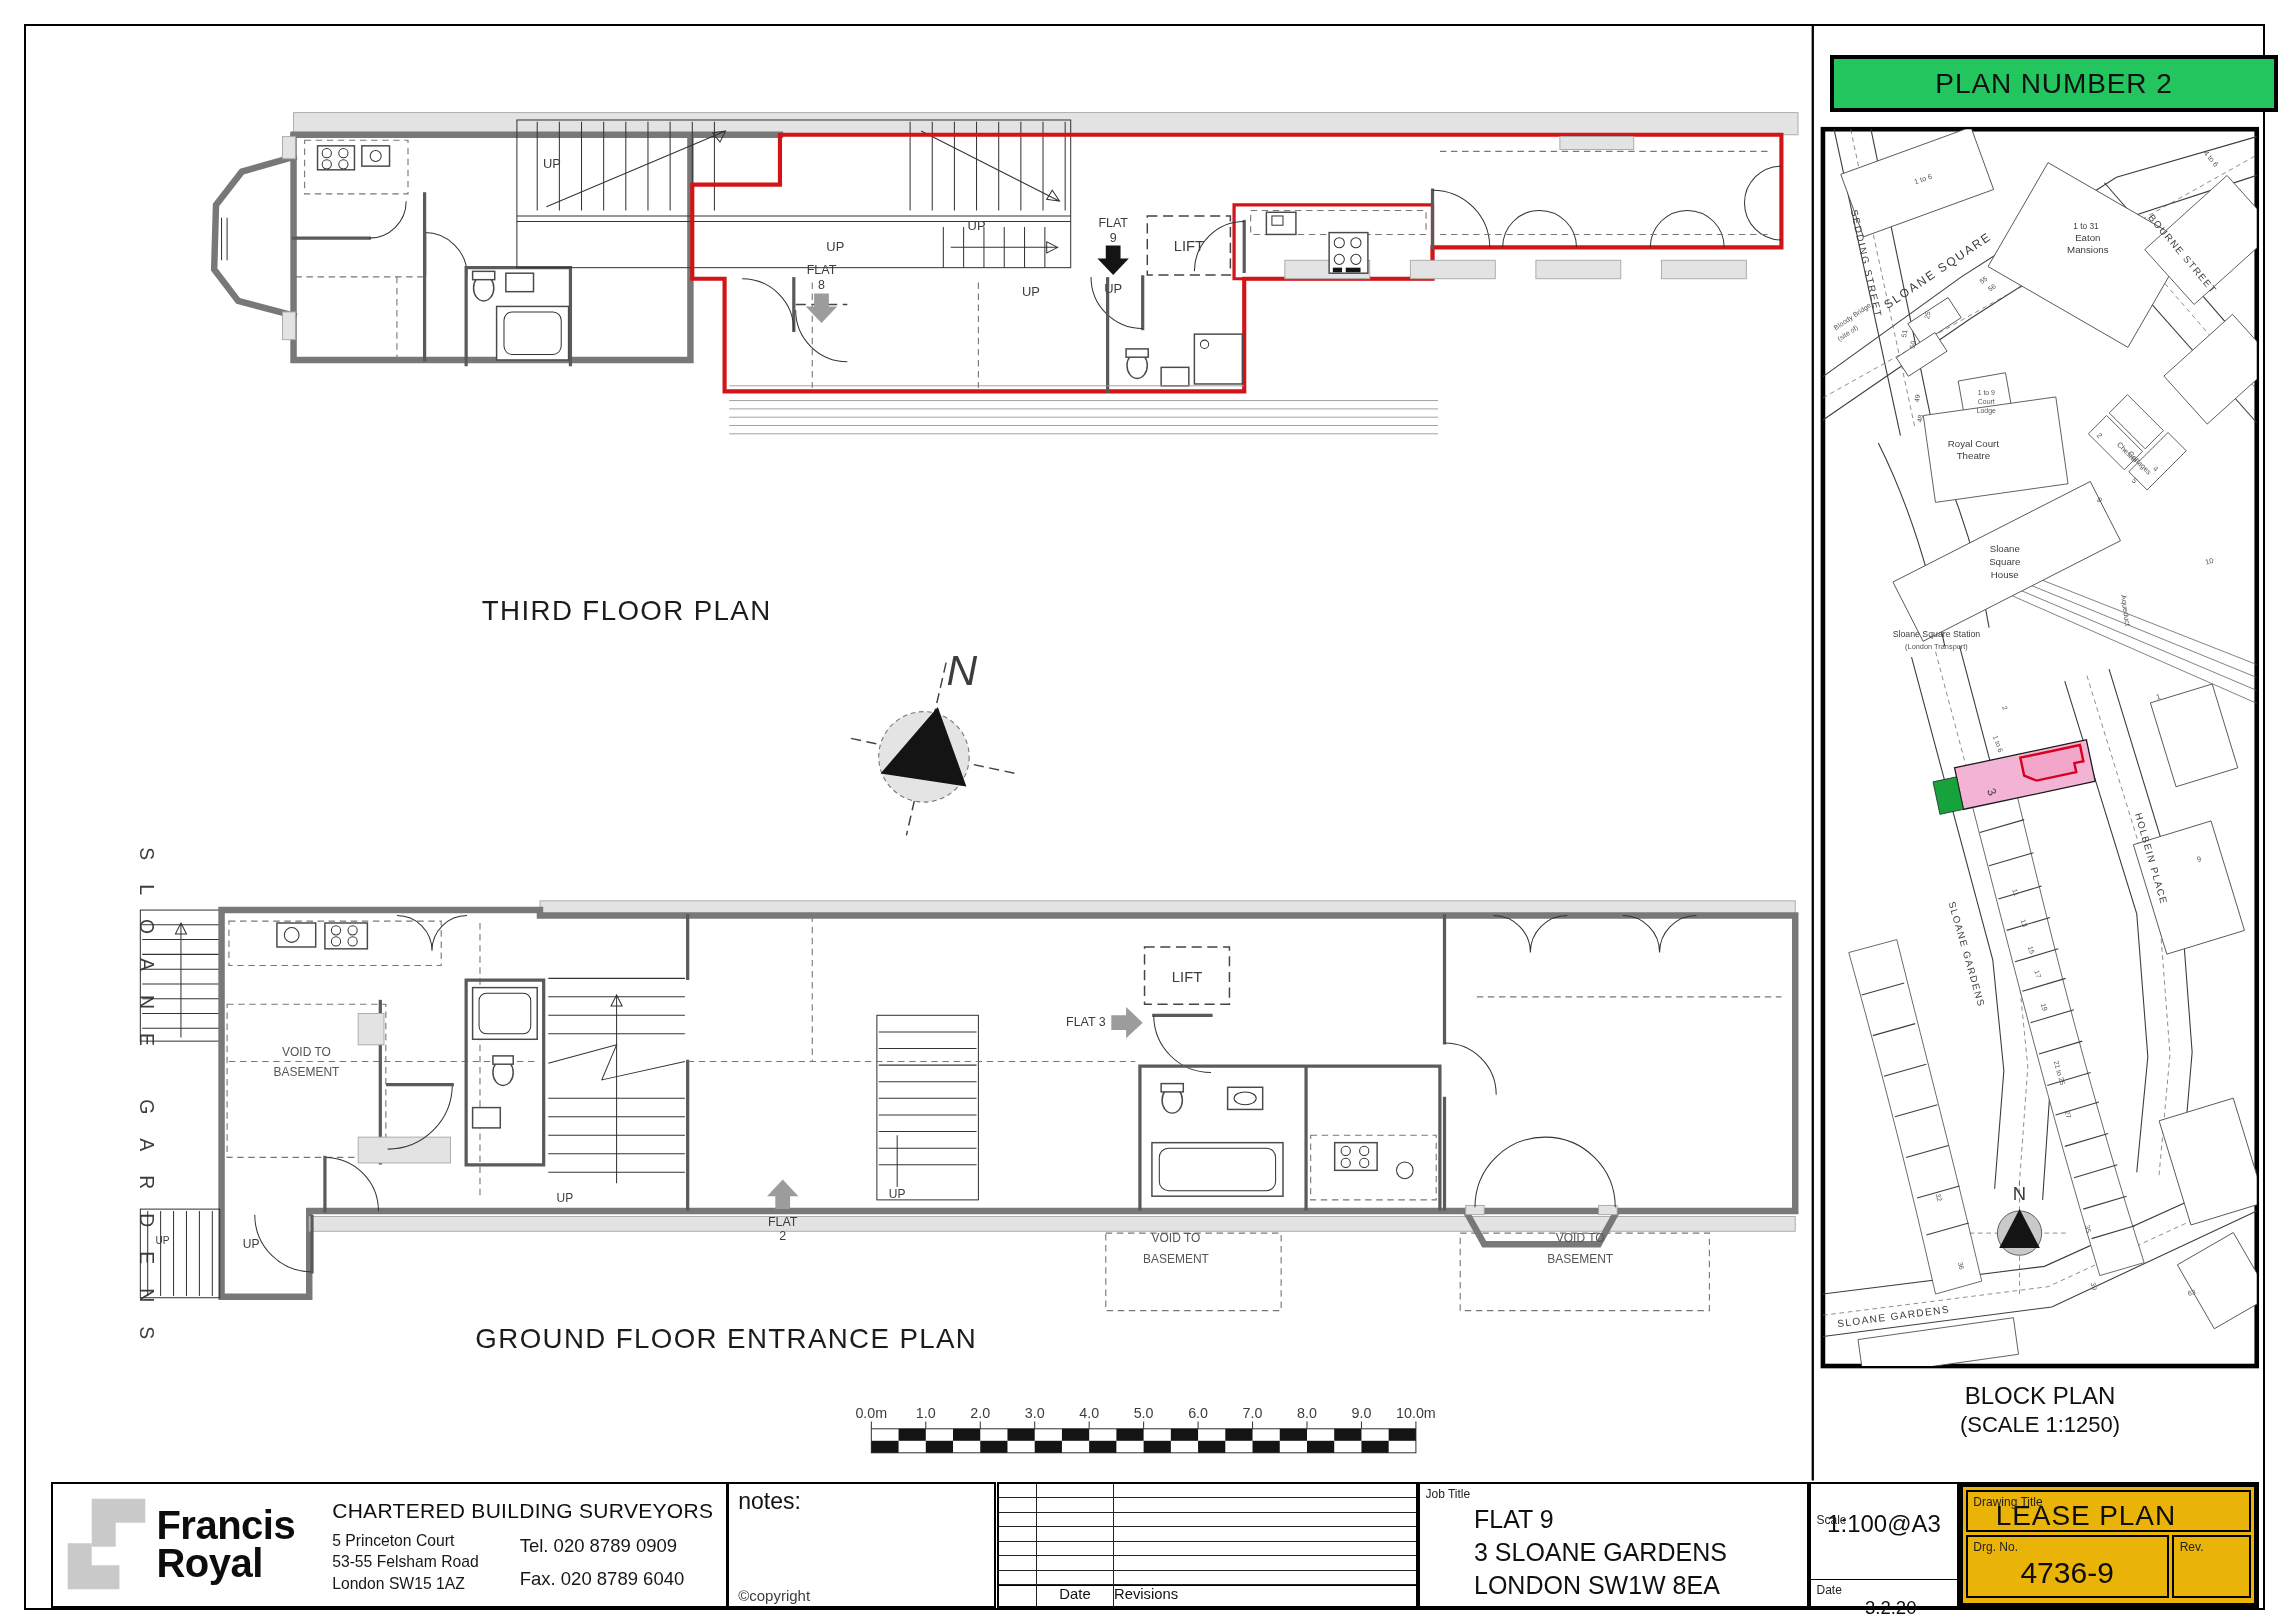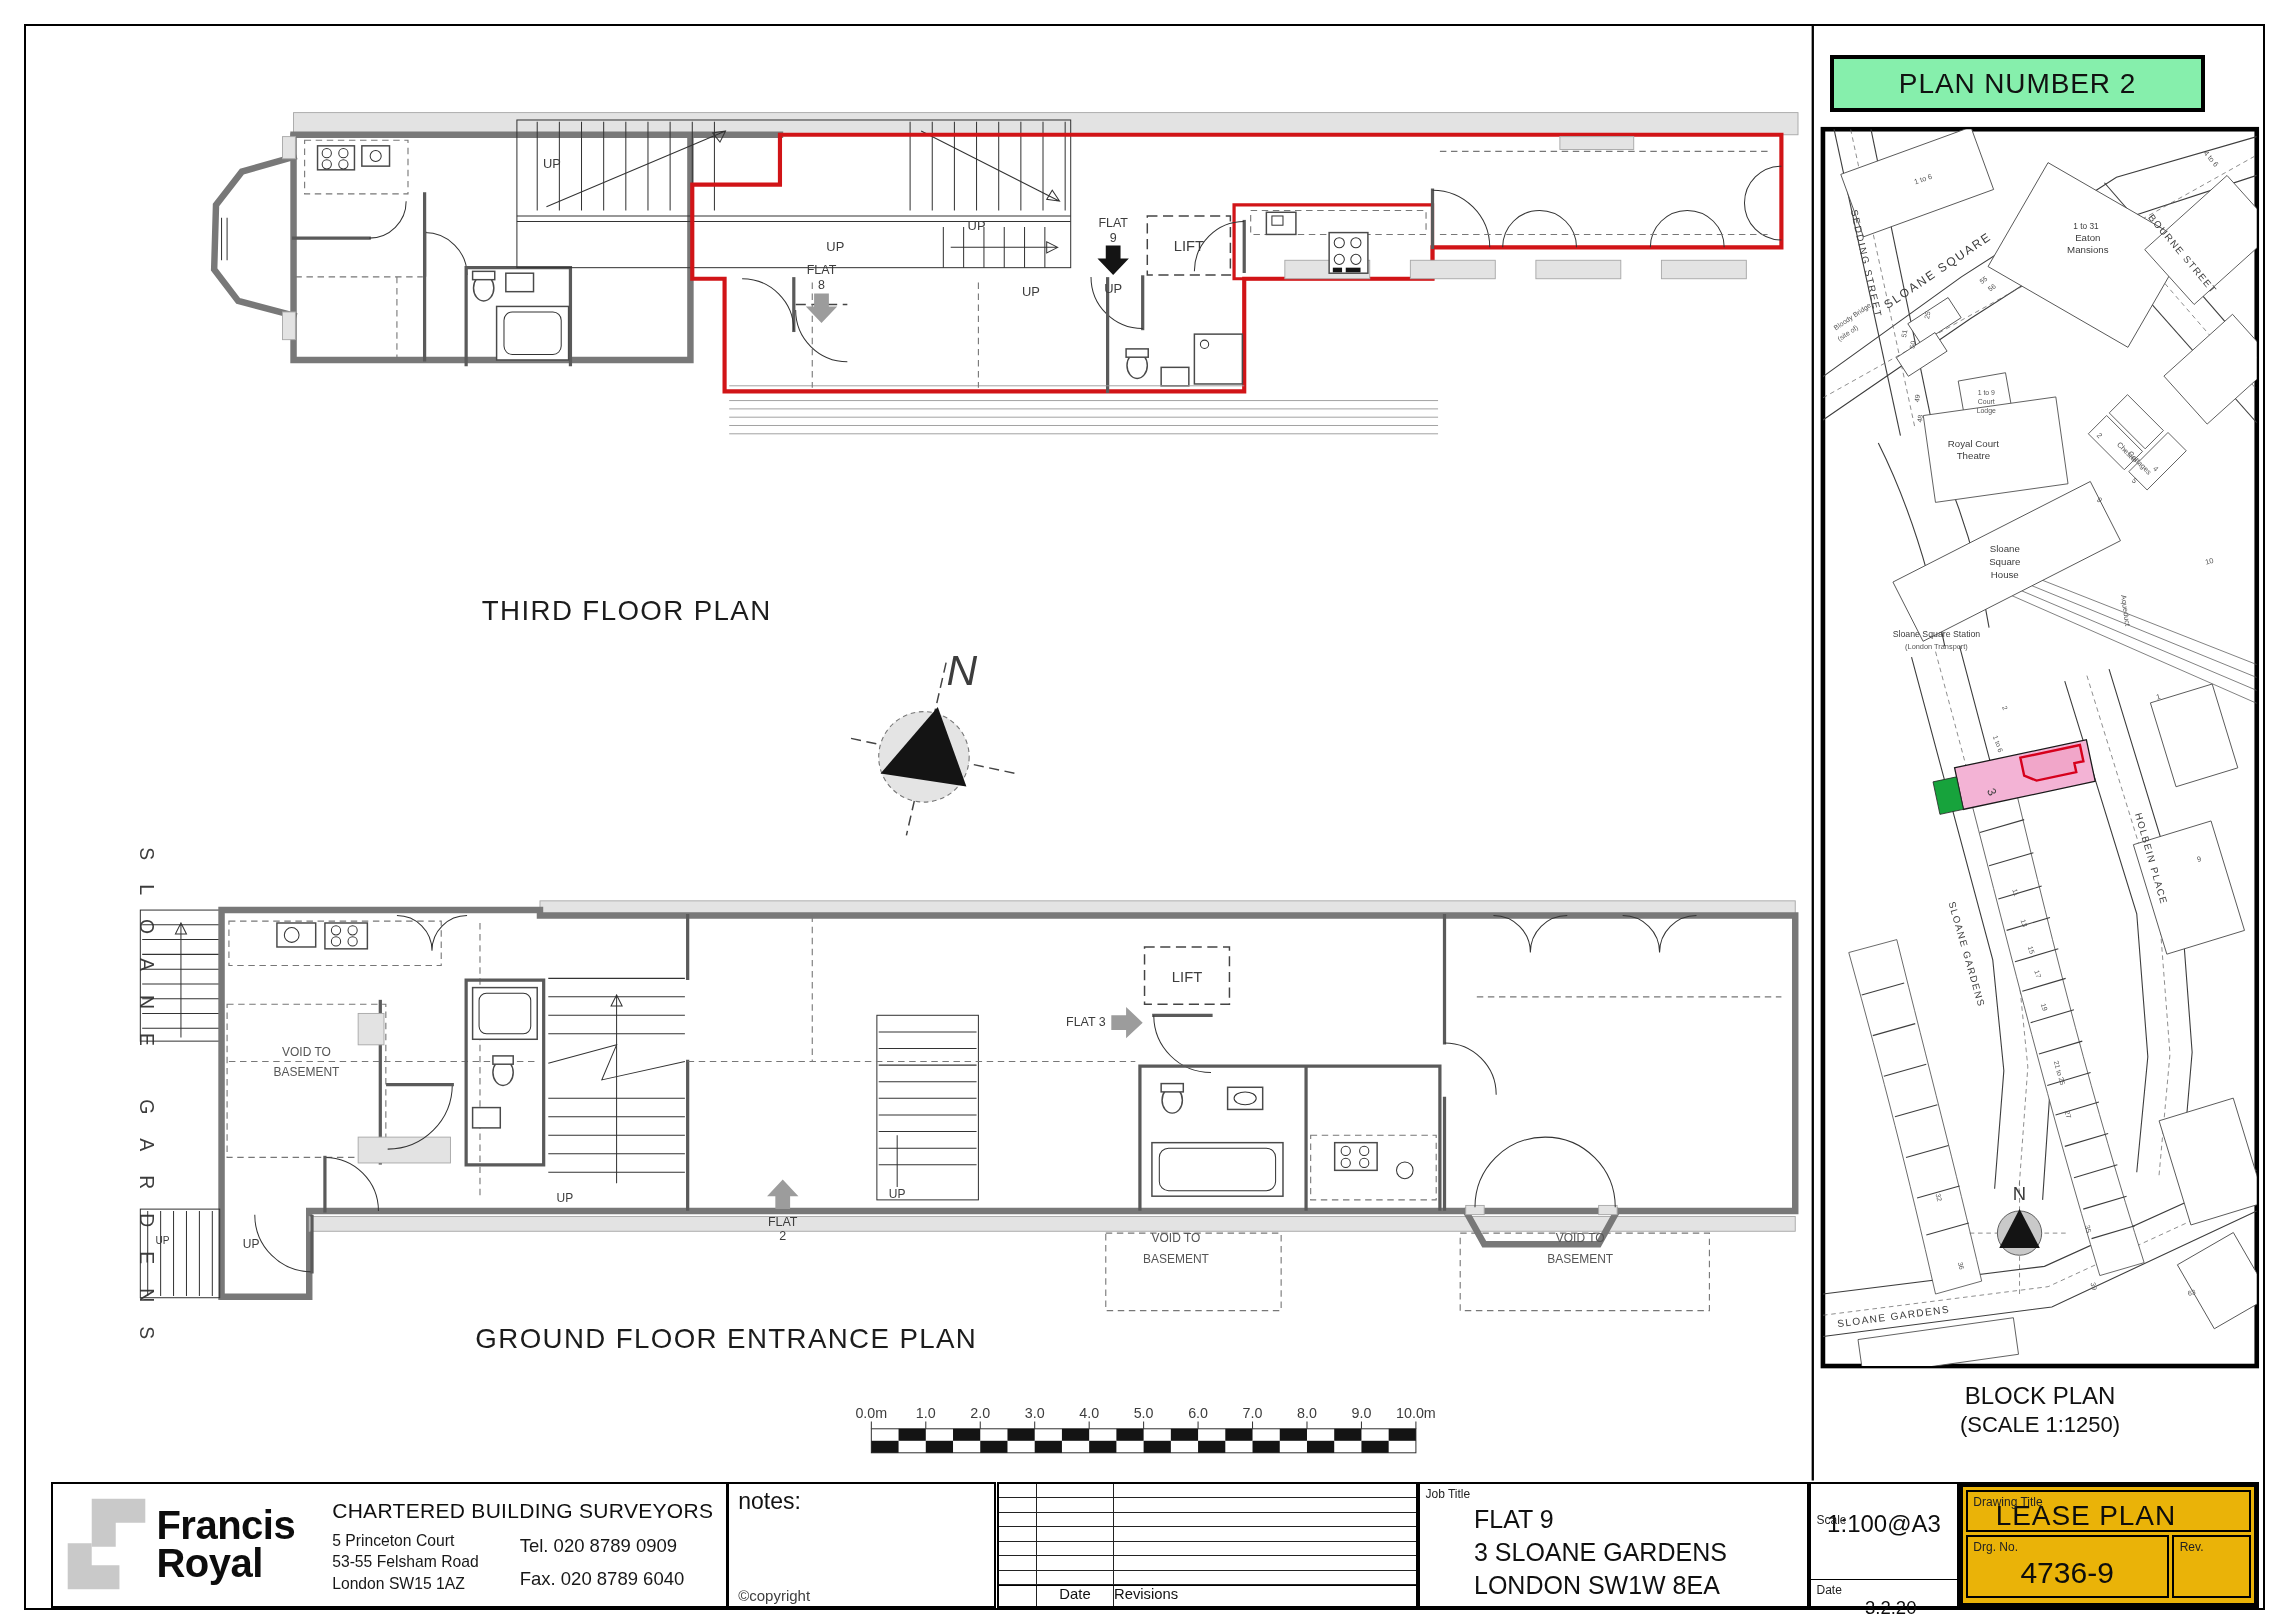--- a/index.html
+++ b/index.html
@@ -1,18 +1,18 @@
 <!DOCTYPE html>
 <html style="font-size:14.8px"><head>
 <meta charset="utf-8">
 <style>
   html,body{margin:0;padding:0;background:#9a9a9a;}
   .sheet{position:relative;width:2290px;height:1618px;background:#fff;font-family:"Liberation Sans",sans-serif;overflow:hidden;}
   .frame{position:absolute;left:24px;top:24px;width:2241px;height:1586px;border:2.8px solid #000;box-sizing:border-box;}
-  .plan-number-box{position:absolute;left:1830px;top:55px;width:375px;height:57px;border:4.6px solid #000;box-sizing:border-box;background:#86efac;display:flex;align-items:center;justify-content:center;font-size:28px;letter-spacing:0.9px;color:#111;}
+  .plan-number-box{position:absolute;left:1830px;top:55px;width:448px;height:57px;border:4.6px solid #000;box-sizing:border-box;background:#22c55e;display:flex;align-items:center;justify-content:center;font-size:28px;letter-spacing:0.9px;color:#111;}
   .map-caption{position:absolute;left:1823px;top:1381px;width:434px;text-align:center;color:#111;line-height:29px;}
   .map-caption .l1{font-size:24px;}
   .map-caption .l2{font-size:22px;}
   
   .tb{position:absolute;top:1482px;height:126px;border:2.8px solid #000;box-sizing:border-box;background:#fff;}
   .logo-box{left:51px;width:677px;display:flex;align-items:center;}
   .logo-mark{margin:5.5px 7.4px 5.5px 11px;flex:0 0 85px;}
   .fl-name{font-weight:700;font-size:40px;line-height:0.94;color:#0d0d0d;letter-spacing:-0.5px;}
   .firm-col{flex:1;padding-left:37px;padding-top:3.7px;}
   .firm-line{font-size:21px;color:#101010;white-space:nowrap;letter-spacing:0.3px;}

